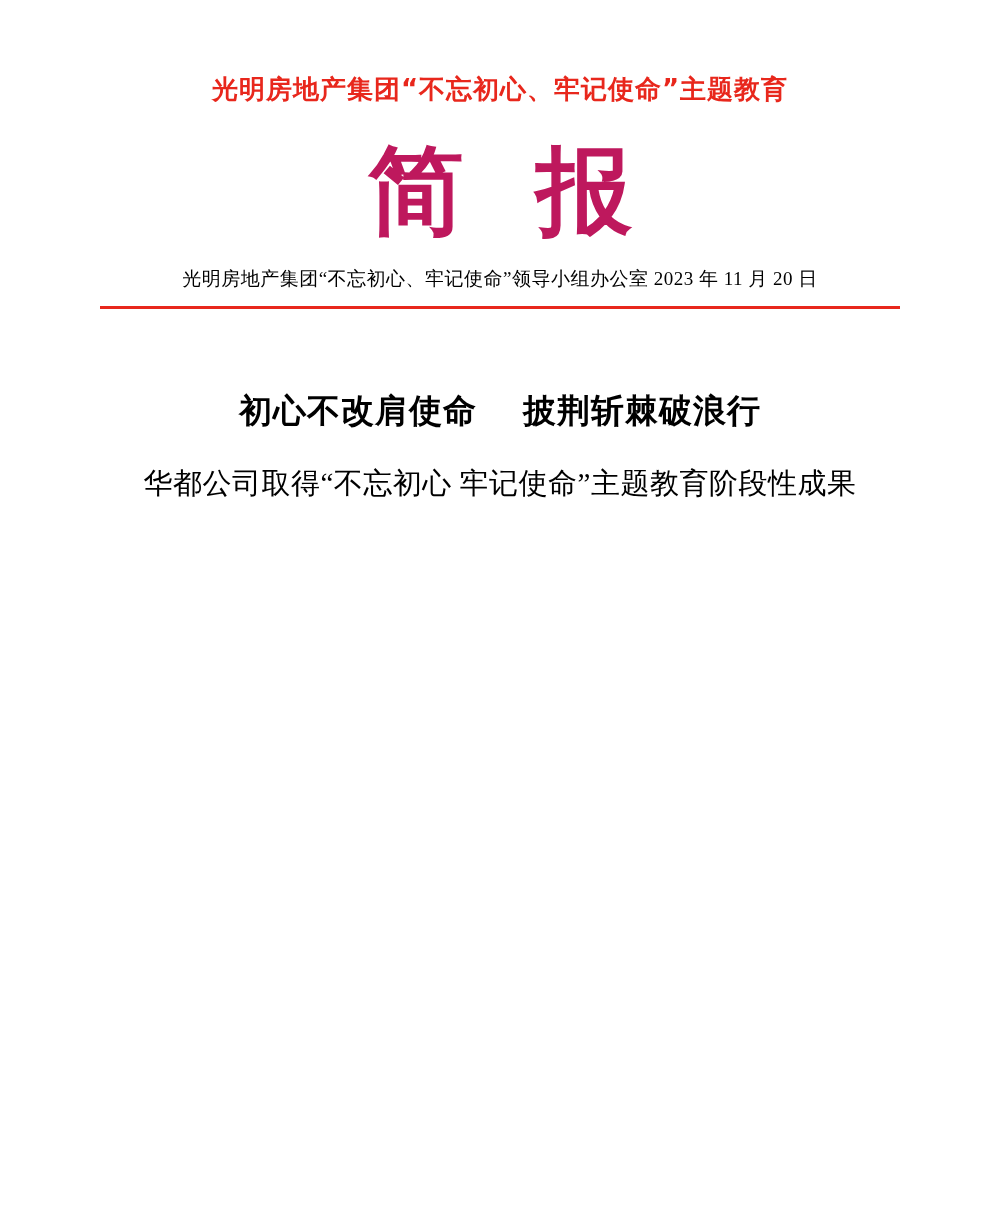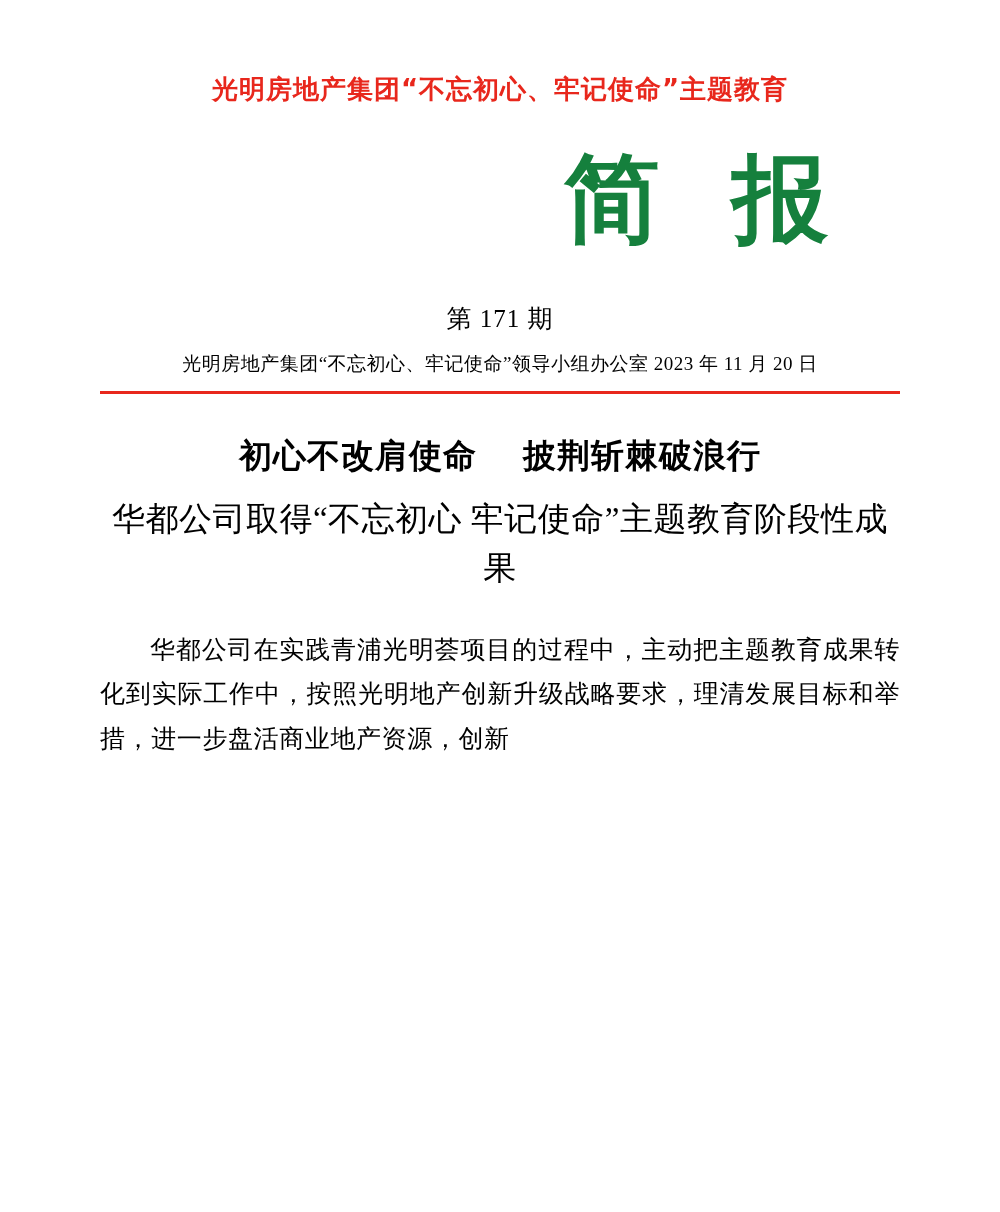--- a/index.html
+++ b/index.html
@@ -27,23 +27,23 @@
     color: #e8271c;
     font-family: "DejaVu Sans", "Liberation Sans", sans-serif;
     font-weight: bold;
     font-size: 26px;
     letter-spacing: 1px;
     padding-top: 74px;
     line-height: 1.2;
   }
 
   .bigtitle {
-    text-align: right;
-    color: #15803d;
-    font-family: Liberation Sans, sans-serif;
+    text-align: center;
+    color: #be185d;
+    font-family: Liberation Mono, monospace;
     font-weight: bold;
     font-size: 96px;
     line-height: 1.05;
     margin-top: 44px;
     letter-spacing: 72px;
     text-indent: 72px;
   }
 
   .issue {
     text-align: center;
@@ -64,30 +64,30 @@
     height: 3px;
     background: #e8271c;
     margin: 14px 0 0 0;
   }
 
   .headline {
     text-align: center;
     font-family: Liberation Sans, sans-serif;
     font-weight: bold;
     font-size: 33px;
-    margin-top: 40px;
+    margin-top: 80px;
     letter-spacing: 1px;
   }
   .headline .gap { display: inline-block; width: 46px; }
 
   .subhead {
     text-align: center;
-    font-size: 33px;
+    font-size: 29px;
     line-height: 1.5;
-    margin-top: 16px;
+    margin-top: 28px;
     letter-spacing: 0.5px;
   }
 
   .body-text {
     font-size: 25px;
     line-height: 1.78;
     margin-top: 34px;
     text-align: justify;
     text-justify: inter-ideograph;
     letter-spacing: 0.6px;
@@ -99,29 +99,27 @@
 </style>
 </head>
 <body>
 
 <div class="page">
 
   <div class="masthead">光明房地产集团“不忘初心、牢记使命”主题教育</div>
 
   <div class="bigtitle">简报</div>
 
-  <div class="issue">第 171 期</div>
 
   <div class="byline">光明房地产集团“不忘初心、牢记使命”领导小组办公室  2023 年 11 月 20 日</div>
 
   <div class="redrule"></div>
 
   <div class="headline">
     <span>初心不改肩使命</span><span class="gap"></span><span>披荆斩棘破浪行</span>
   </div>
 
   <div class="subhead">华都公司取得“不忘初心 牢记使命”主题教育阶段性成果</div>
 
   <div class="body-text">
-    <p>华都公司在实践青浦光明荟项目的过程中，主动把主题教育成果转化到实际工作中，按照光明地产创新升级战略要求，理清发展目标和举措，进一步盘活商业地产资源，创新</p>
   </div>
 
 </div>
 
 </body></html>

